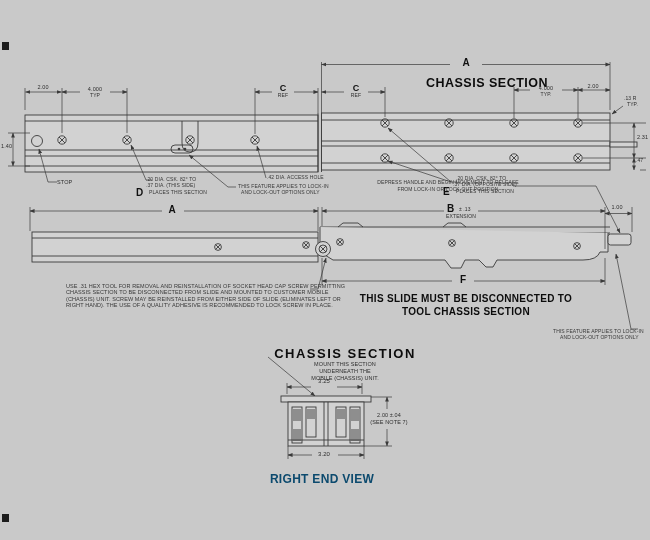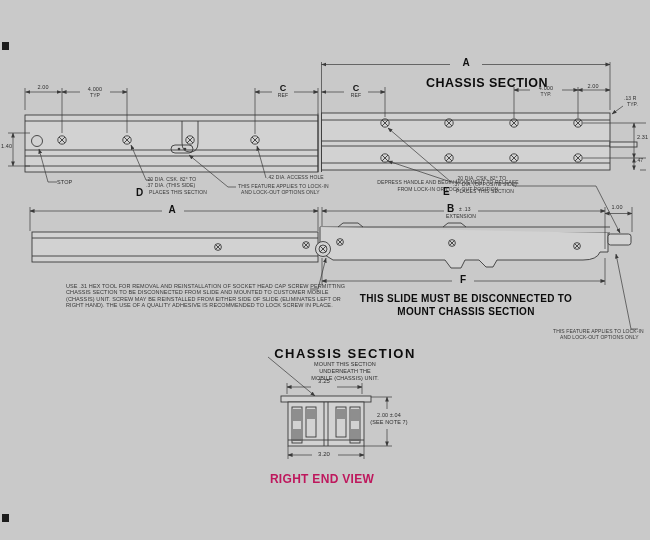--- a/index.html
+++ b/index.html
@@ -8,21 +8,21 @@
   .canvas svg{position:absolute;left:0;top:0;}
   .lbl{position:absolute;font-size:5.5px;line-height:1.18;color:#2e2e2e;white-space:nowrap;letter-spacing:.1px;}
   .f5{font-size:5px;}
   .f6{font-size:6px;}
   .c{transform:translateX(-50%);}
   .bl{position:absolute;font-weight:700;font-size:10px;color:#101010;white-space:nowrap;}
   .bl9{font-size:9px;}
   .sec-title{position:absolute;font-weight:700;font-size:12.5px;letter-spacing:.5px;color:#0c0c0c;white-space:nowrap;transform:translateX(-50%);}
   .warn{position:absolute;font-weight:700;font-size:10px;letter-spacing:.3px;color:#0c0c0c;white-space:nowrap;transform:translateX(-50%);}
   .end-title{position:absolute;font-weight:700;font-size:13px;letter-spacing:1.5px;color:#0c0c0c;white-space:nowrap;transform:translateX(-50%);}
-  .footer-title{position:absolute;font-weight:700;font-size:12px;letter-spacing:.3px;color:#be185d;white-space:nowrap;transform:translateX(-50%);}
+  .footer-title{position:absolute;font-weight:700;font-size:12px;letter-spacing:.3px;color:#0c4a6e;white-space:nowrap;transform:translateX(-50%);}
   .note{color:#383838;}
 </style>
 </head>
 <body>
 
 <div class="canvas">
 
 <svg width="650" height="540" viewBox="0 0 650 540">
   <defs>
     <marker id="ah" markerWidth="7" markerHeight="7" refX="6.5" refY="3.5" orient="auto-start-reverse">
@@ -266,21 +266,21 @@
 <div class="bl c" style="left:463px;top:274px">F</div>
 
 <div class="lbl note" style="left:66px;top:283px;line-height:6.4px">
   <div>USE .31 HEX TOOL FOR REMOVAL AND REINSTALLATION OF SOCKET HEAD CAP SCREW PERMITTING</div>
   <div>CHASSIS SECTION TO BE DISCONNECTED FROM SLIDE AND MOUNTED TO CUSTOMER MOBILE</div>
   <div>(CHASSIS) UNIT. SCREW MAY BE REINSTALLED FROM EITHER SIDE OF SLIDE (ELIMINATES LEFT OR</div>
   <div>RIGHT HAND). THE USE OF A QUALITY ADHESIVE IS RECOMMENDED TO LOCK SCREW IN PLACE.</div>
 </div>
 
 <div class="warn" style="left:466px;top:293px">THIS SLIDE MUST BE DISCONNECTED TO</div>
-<div class="warn" style="left:466px;top:306px">MOUNT CHASSIS SECTION</div>
+<div class="warn" style="left:466px;top:306px">TOOL CHASSIS SECTION</div>
 
 <div class="lbl f5 note" style="left:553px;top:329px">THIS FEATURE APPLIES TO LOCK-IN</div>
 <div class="lbl f5 note" style="left:560px;top:335px">AND LOCK-OUT OPTIONS ONLY</div>
 
 <div class="end-title" style="left:345px;top:346px">CHASSIS SECTION</div>
 <div class="lbl c" style="left:345px;top:361px">MOUNT THIS SECTION</div>
 <div class="lbl c" style="left:345px;top:368px">UNDERNEATH THE</div>
 <div class="lbl c" style="left:345px;top:375px">MOBILE (CHASSIS) UNIT.</div>
 <div class="lbl c f6" style="left:324px;top:378px">3.25</div>
 <div class="lbl c" style="left:389px;top:412px">2.00 ±.04</div>

